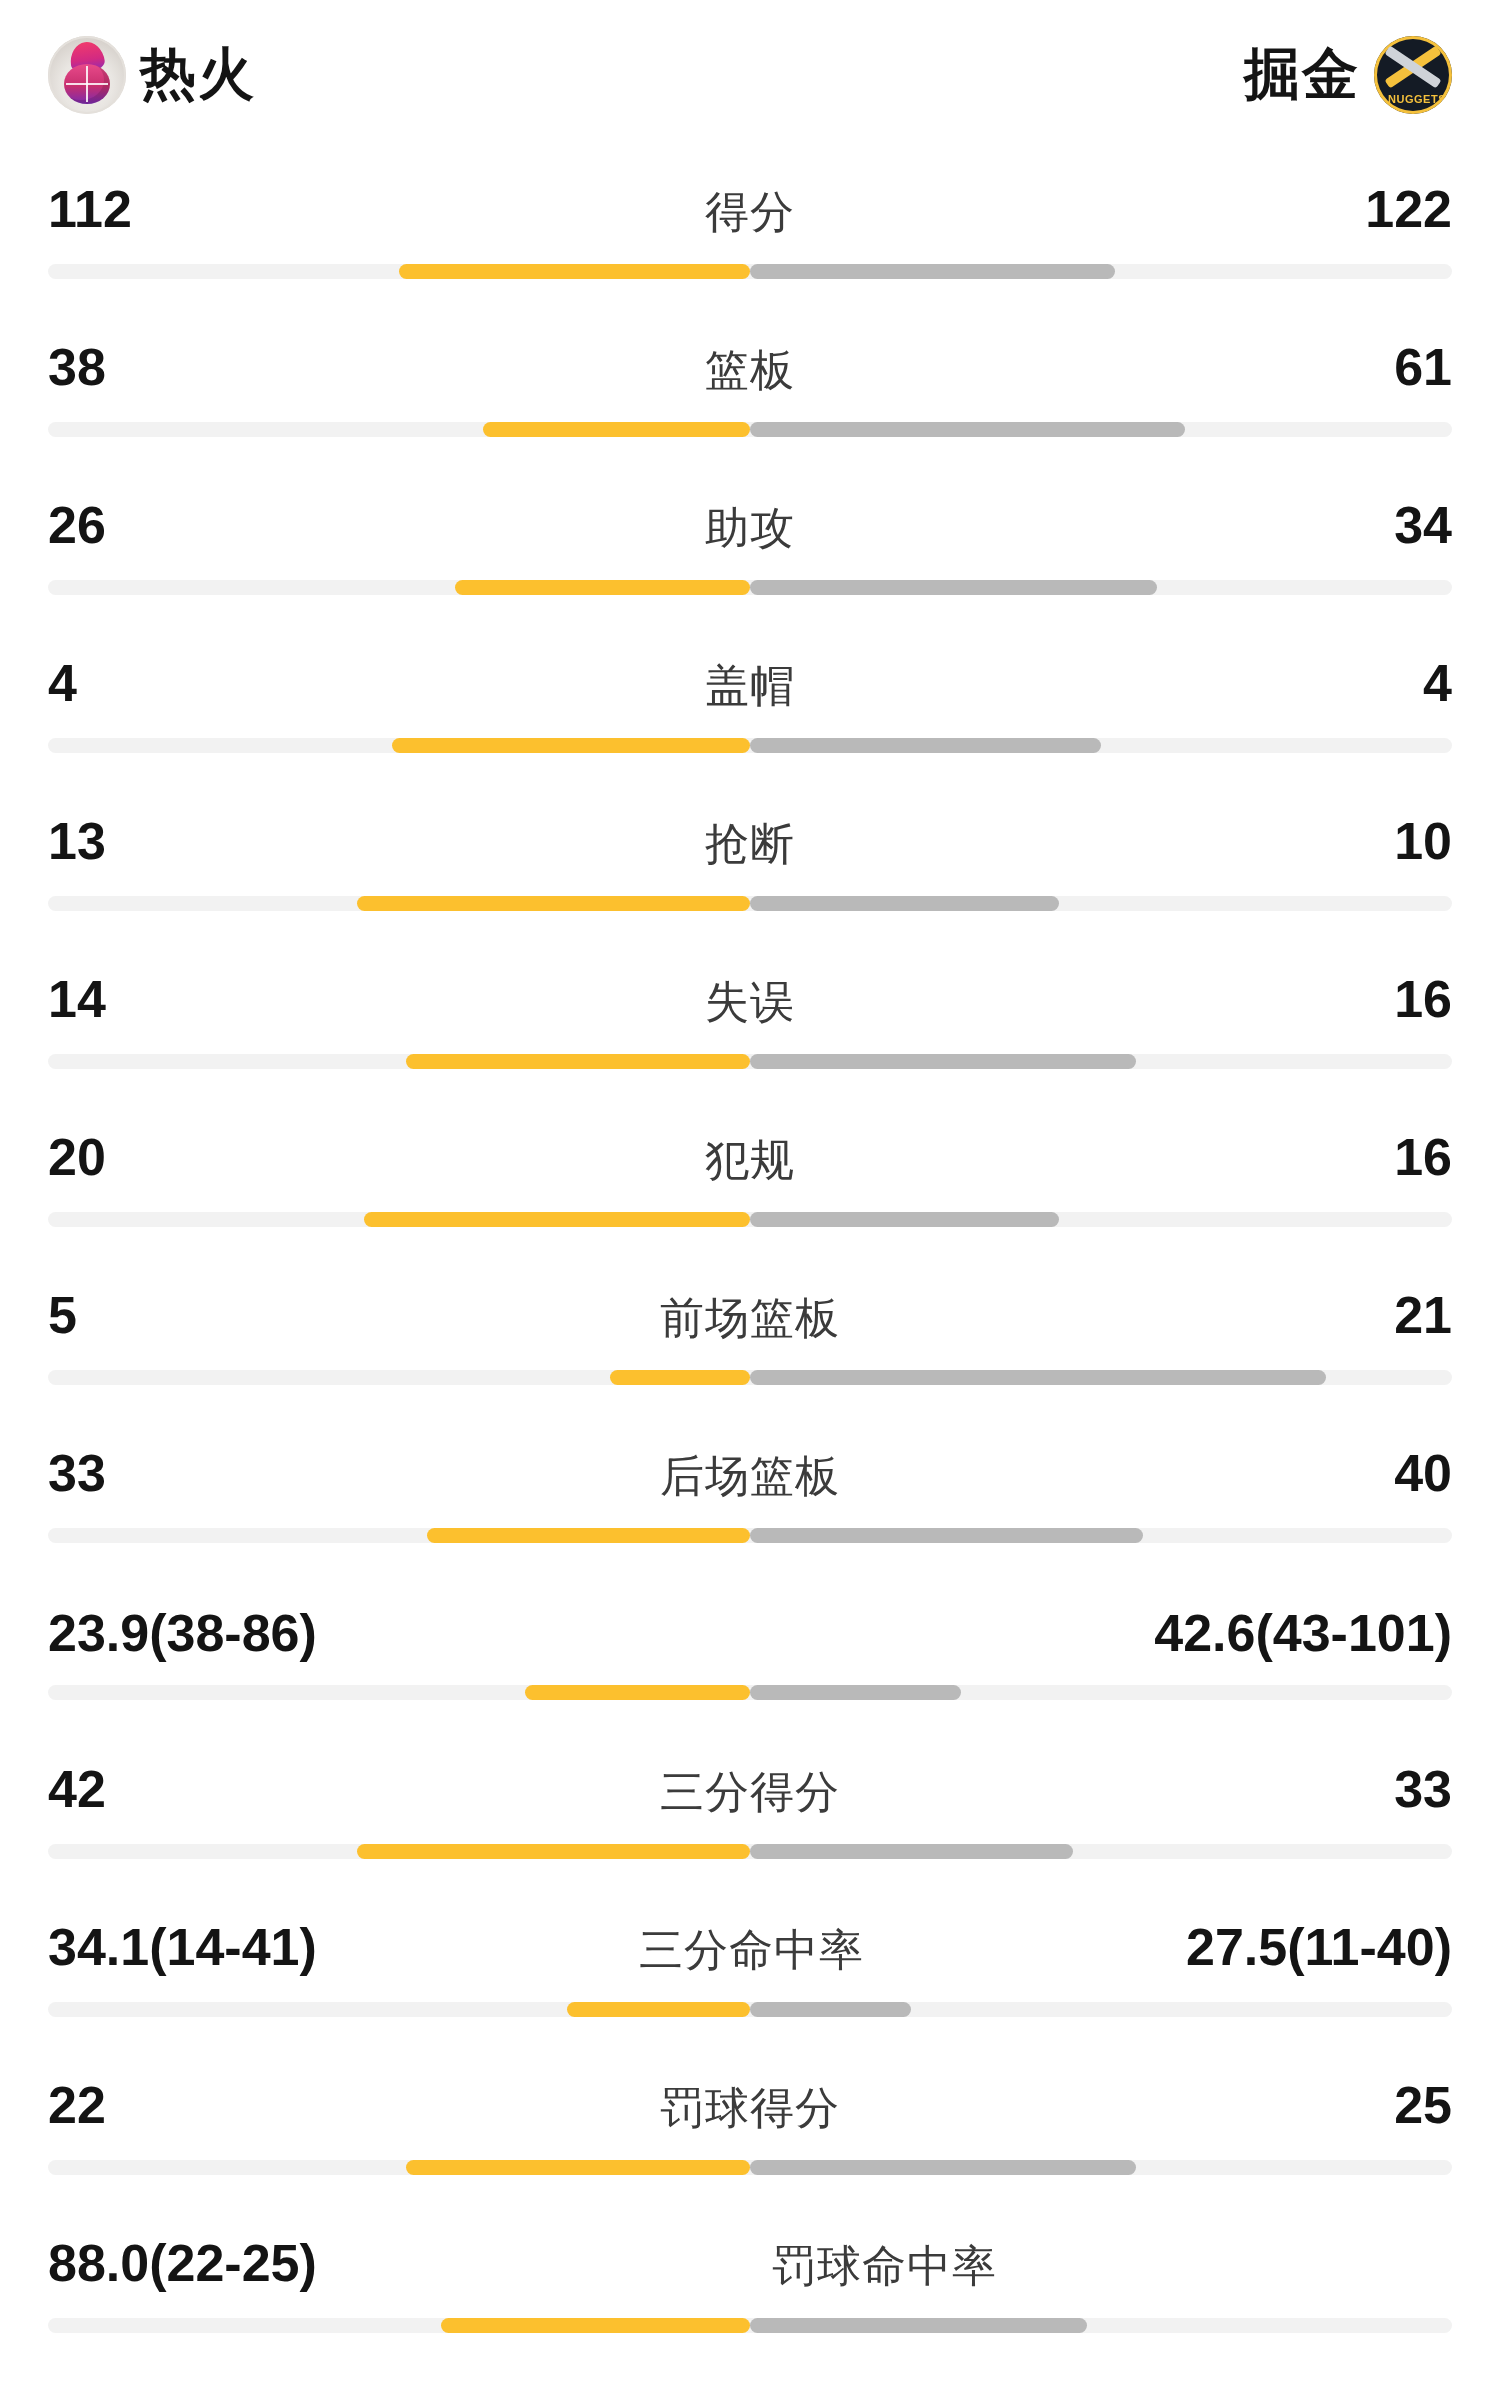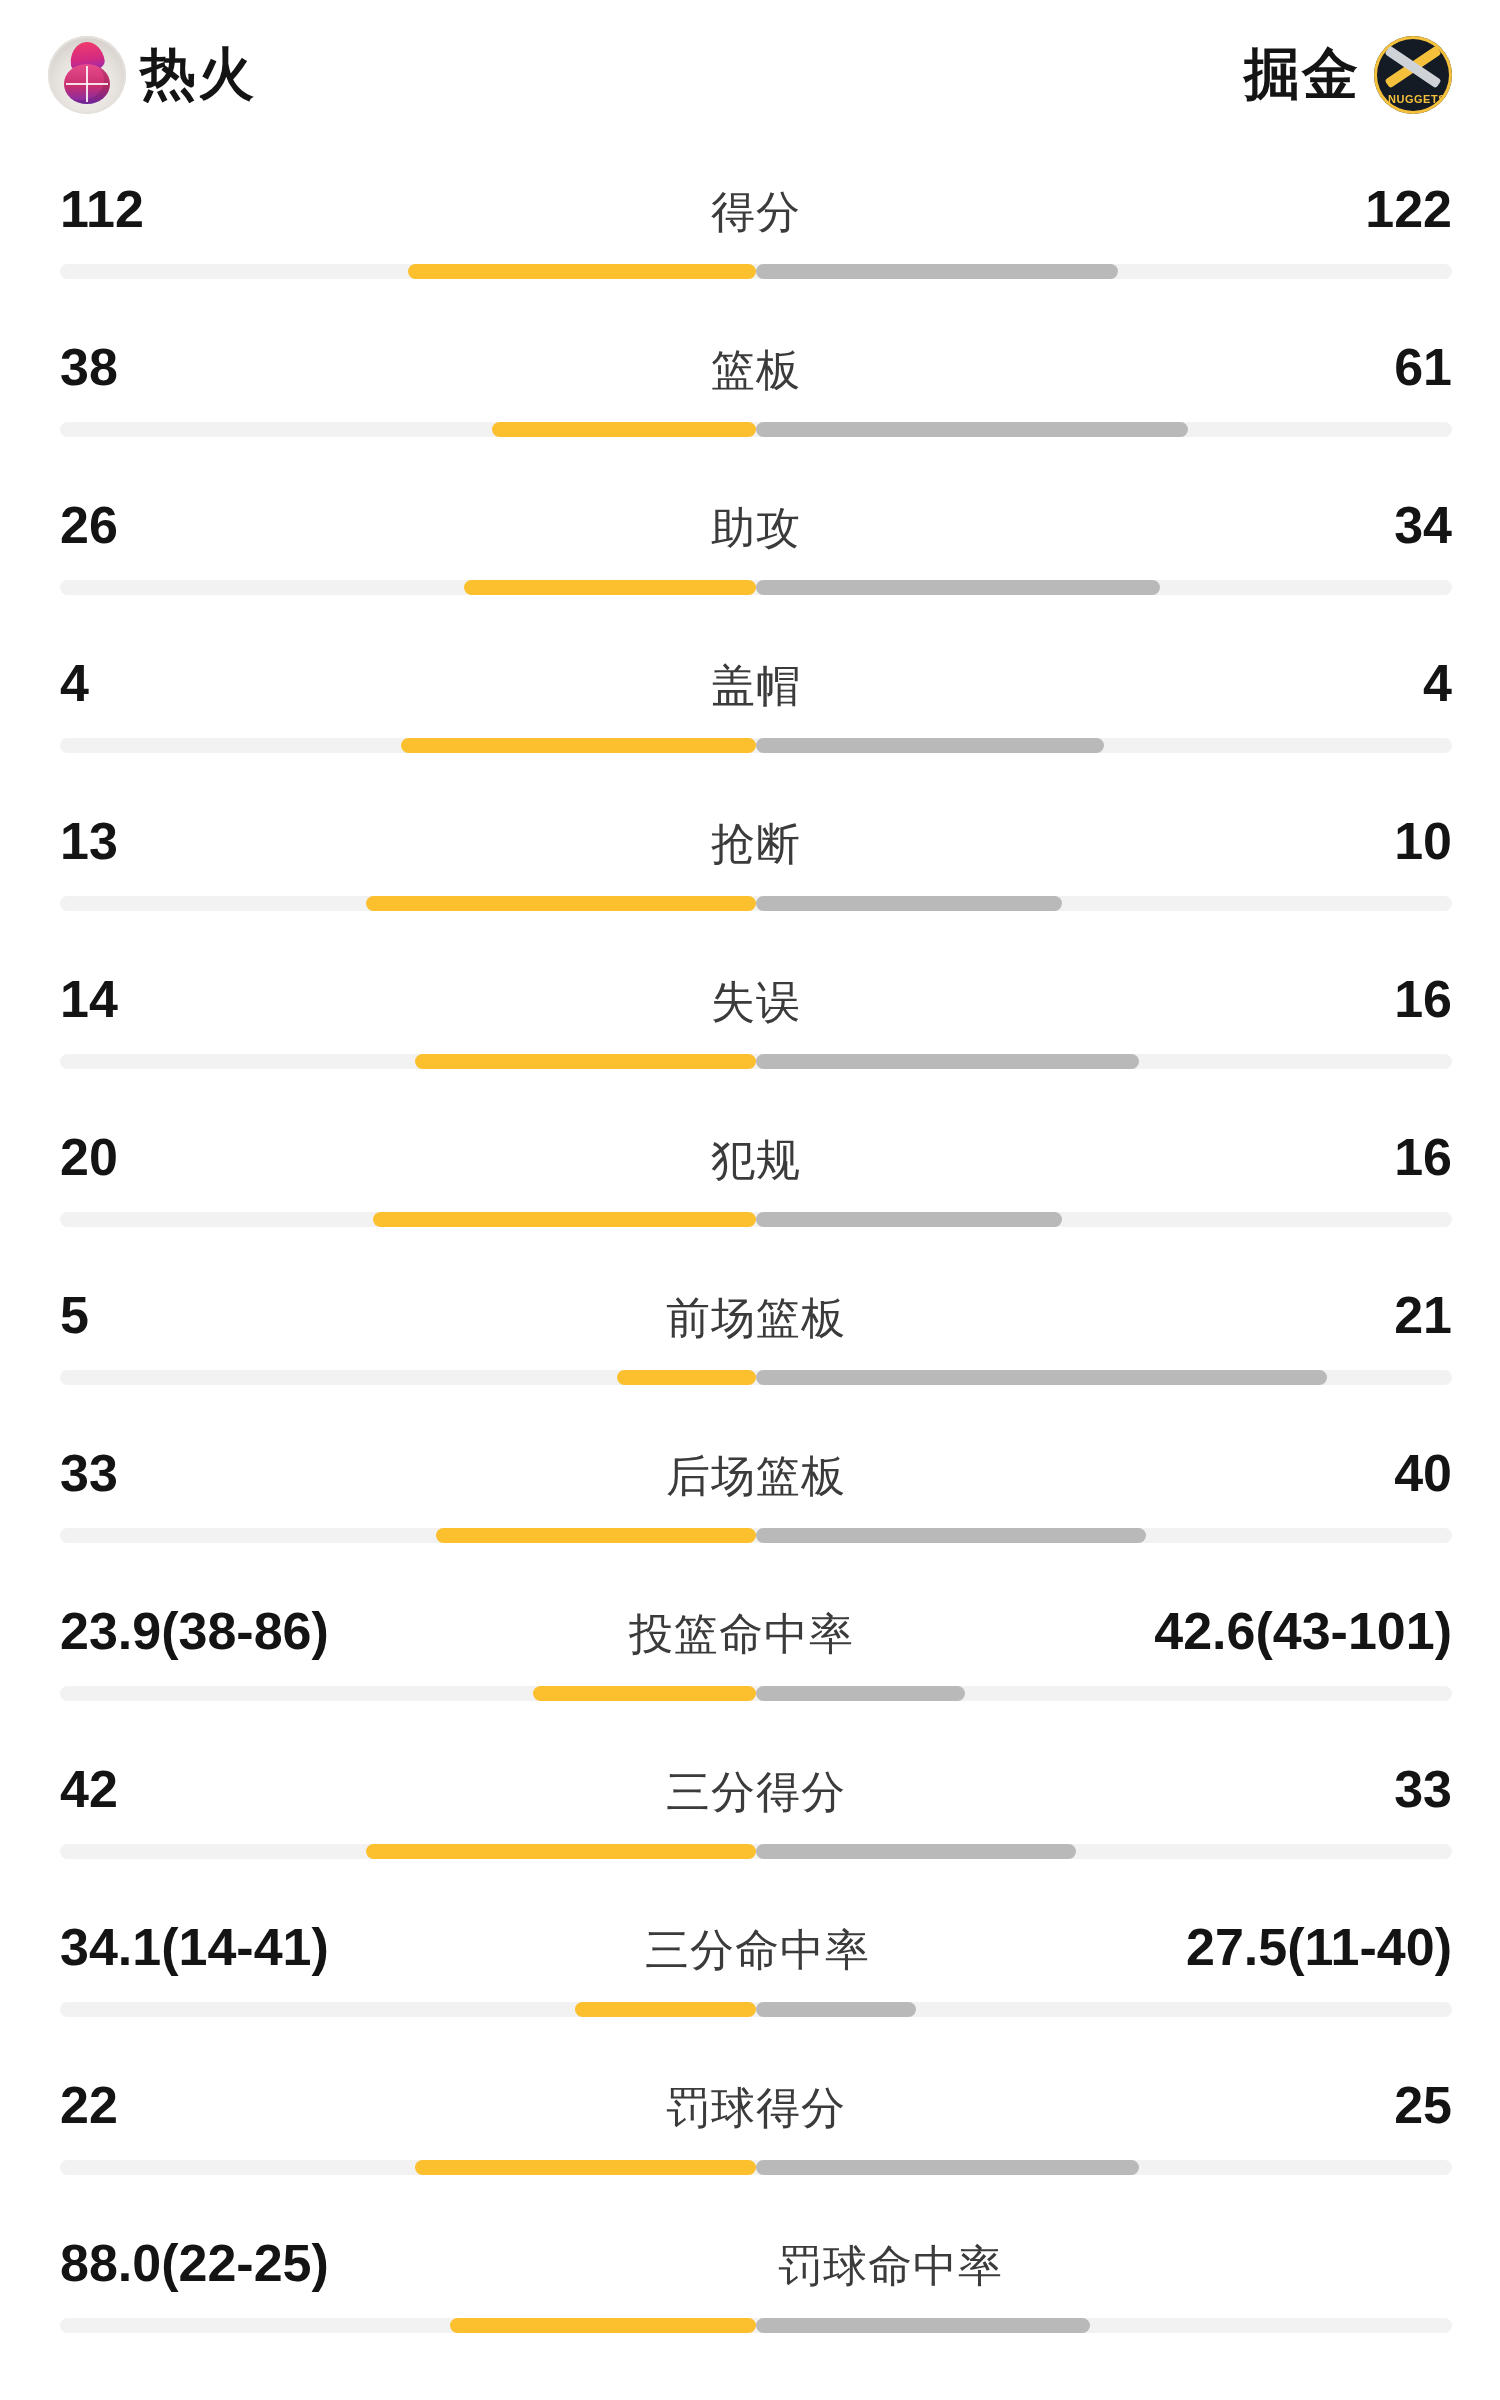--- a/index.html
+++ b/index.html
@@ -123,21 +123,20 @@
   
   .stats {
     display: flex;
     flex-direction: column;
   }
   .stat-row {
     height: 158px;
     display: flex;
     flex-direction: column;
     justify-content: center;
-    margin-left: 12px;
   }
   .stat-values {
     display: flex;
     align-items: baseline;
     justify-content: space-between;
     margin-bottom: 22px;
   }
   .stat-val {
     font-size: 52px;
     font-weight: 700;
@@ -310,21 +309,20 @@
       </div>
       <div class="bar-track">
         <div class="bar-left" style="width:23%"></div>
         <div class="bar-right" style="width:28%"></div>
       </div>
     </div>
 
     <div class="stat-row">
       <div class="stat-values">
         <div class="stat-val">23.9(38-86)</div>
-        <div class="stat-label">投篮命中率</div>
         <div class="stat-val right">42.6(43-101)</div>
       </div>
       <div class="bar-track">
         <div class="bar-left" style="width:16%"></div>
         <div class="bar-right" style="width:15%"></div>
       </div>
     </div>
 
     <div class="stat-row">
       <div class="stat-values">

